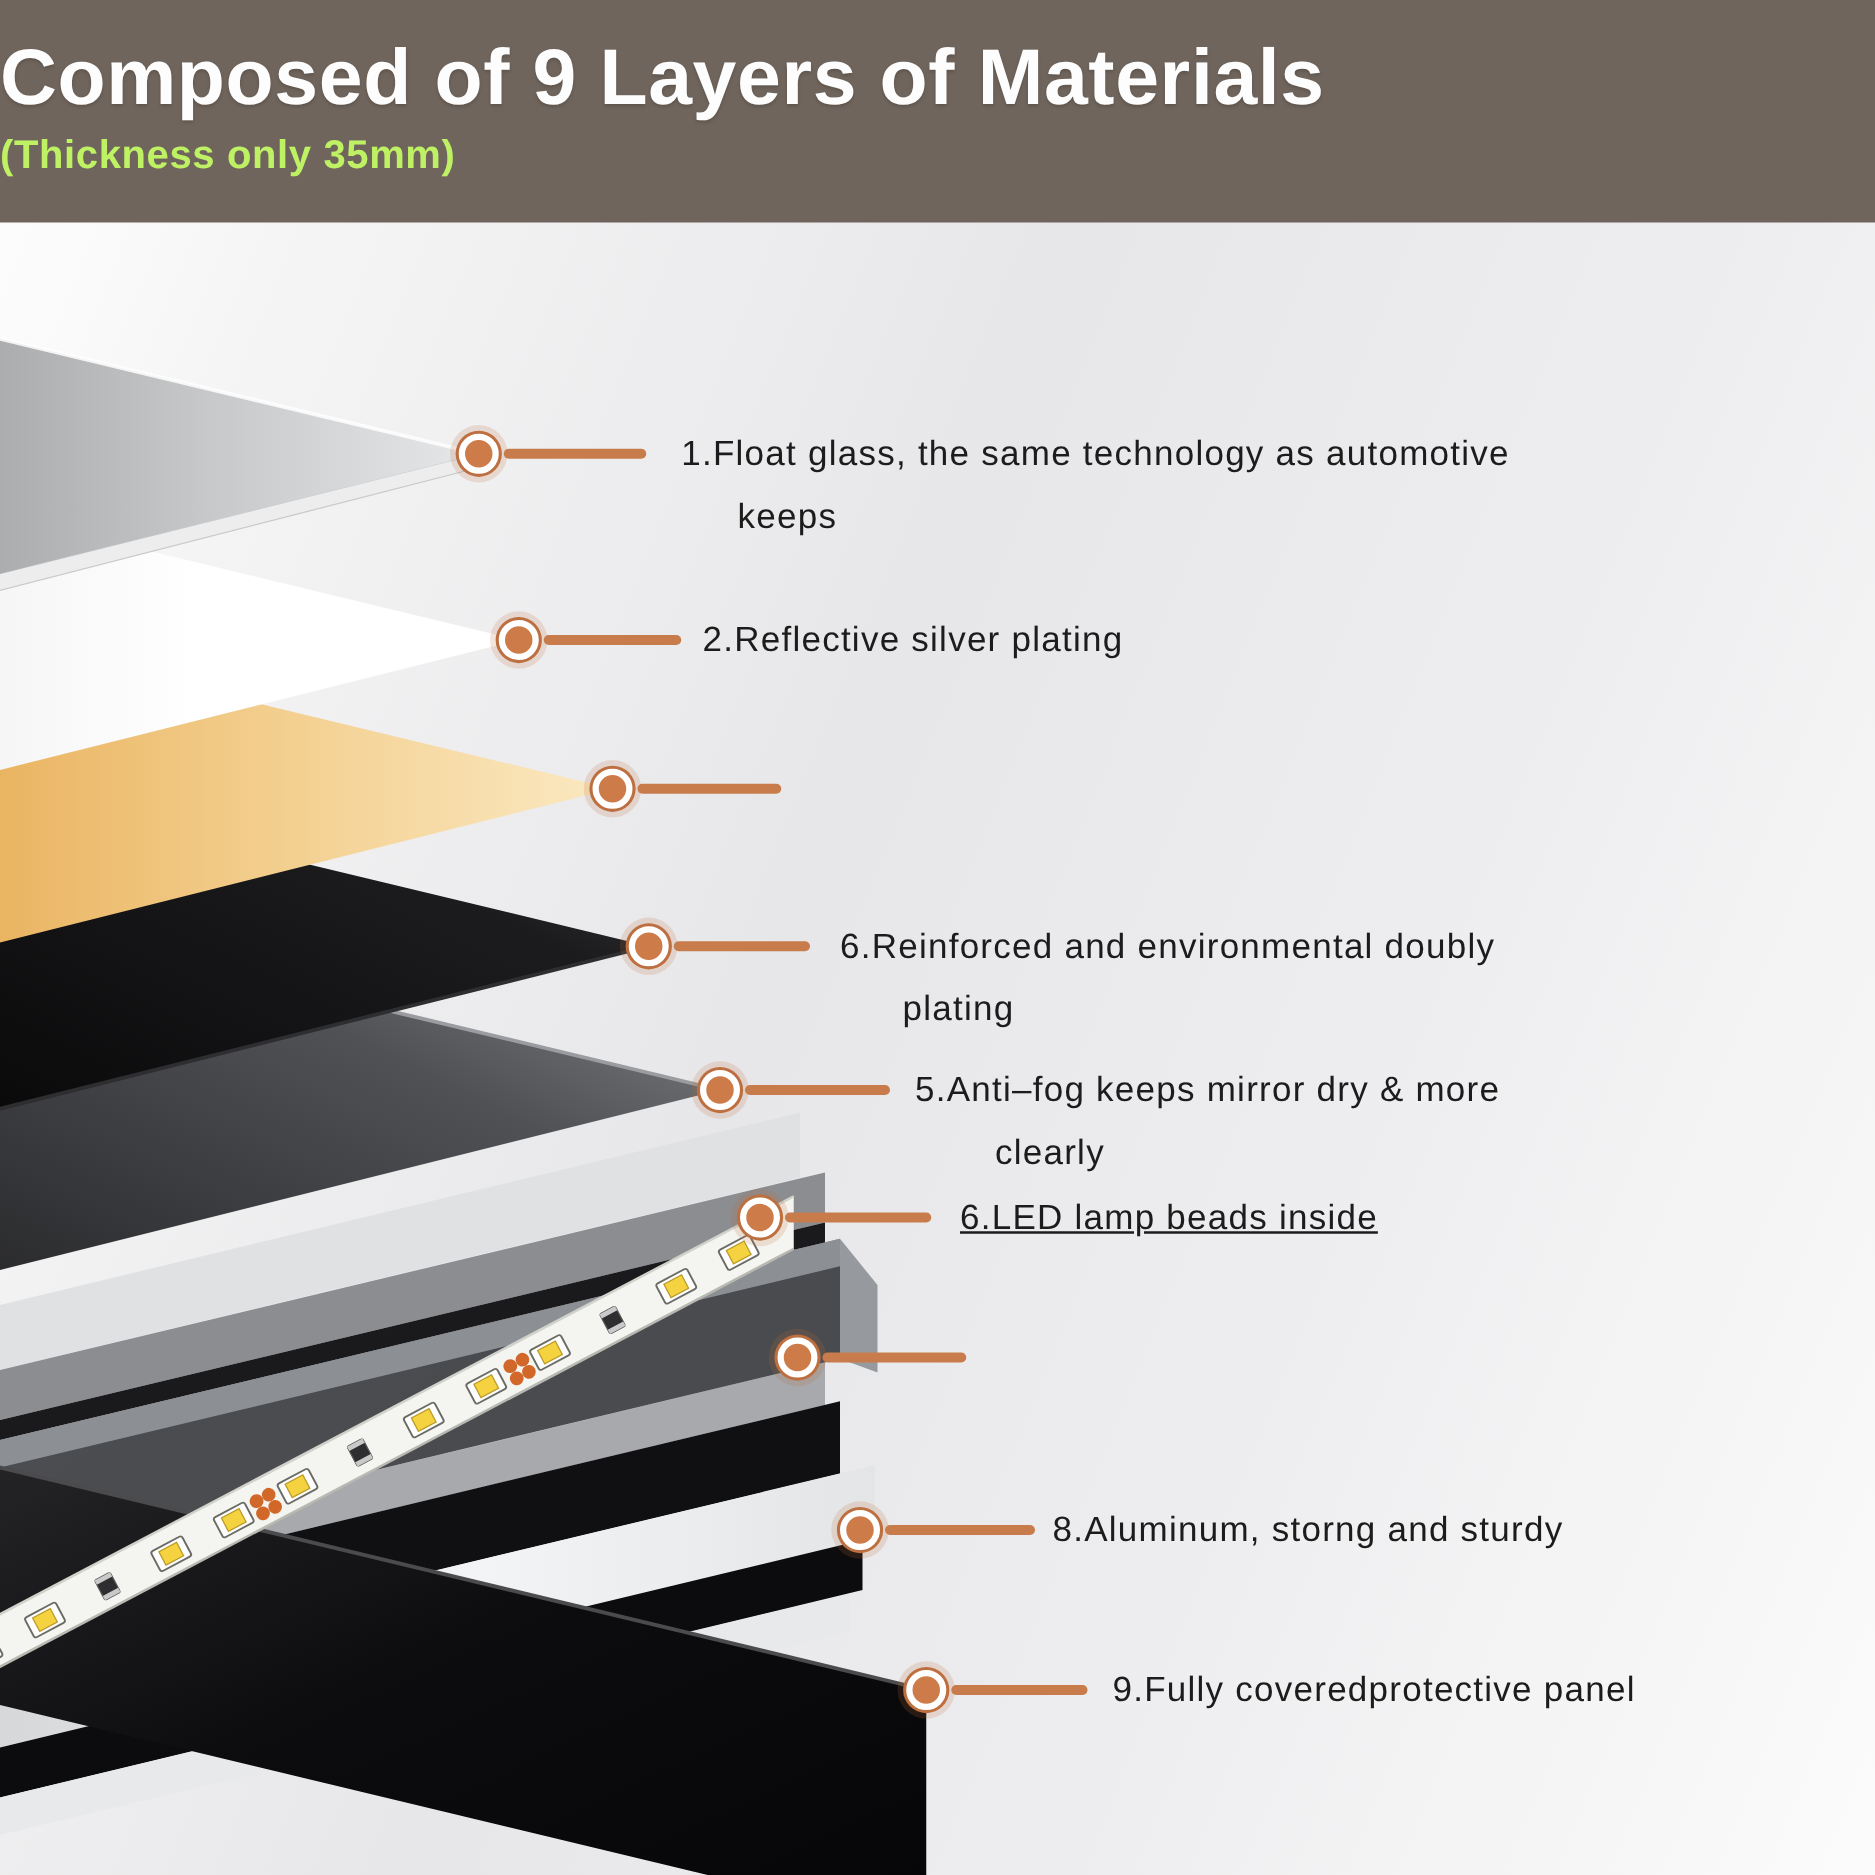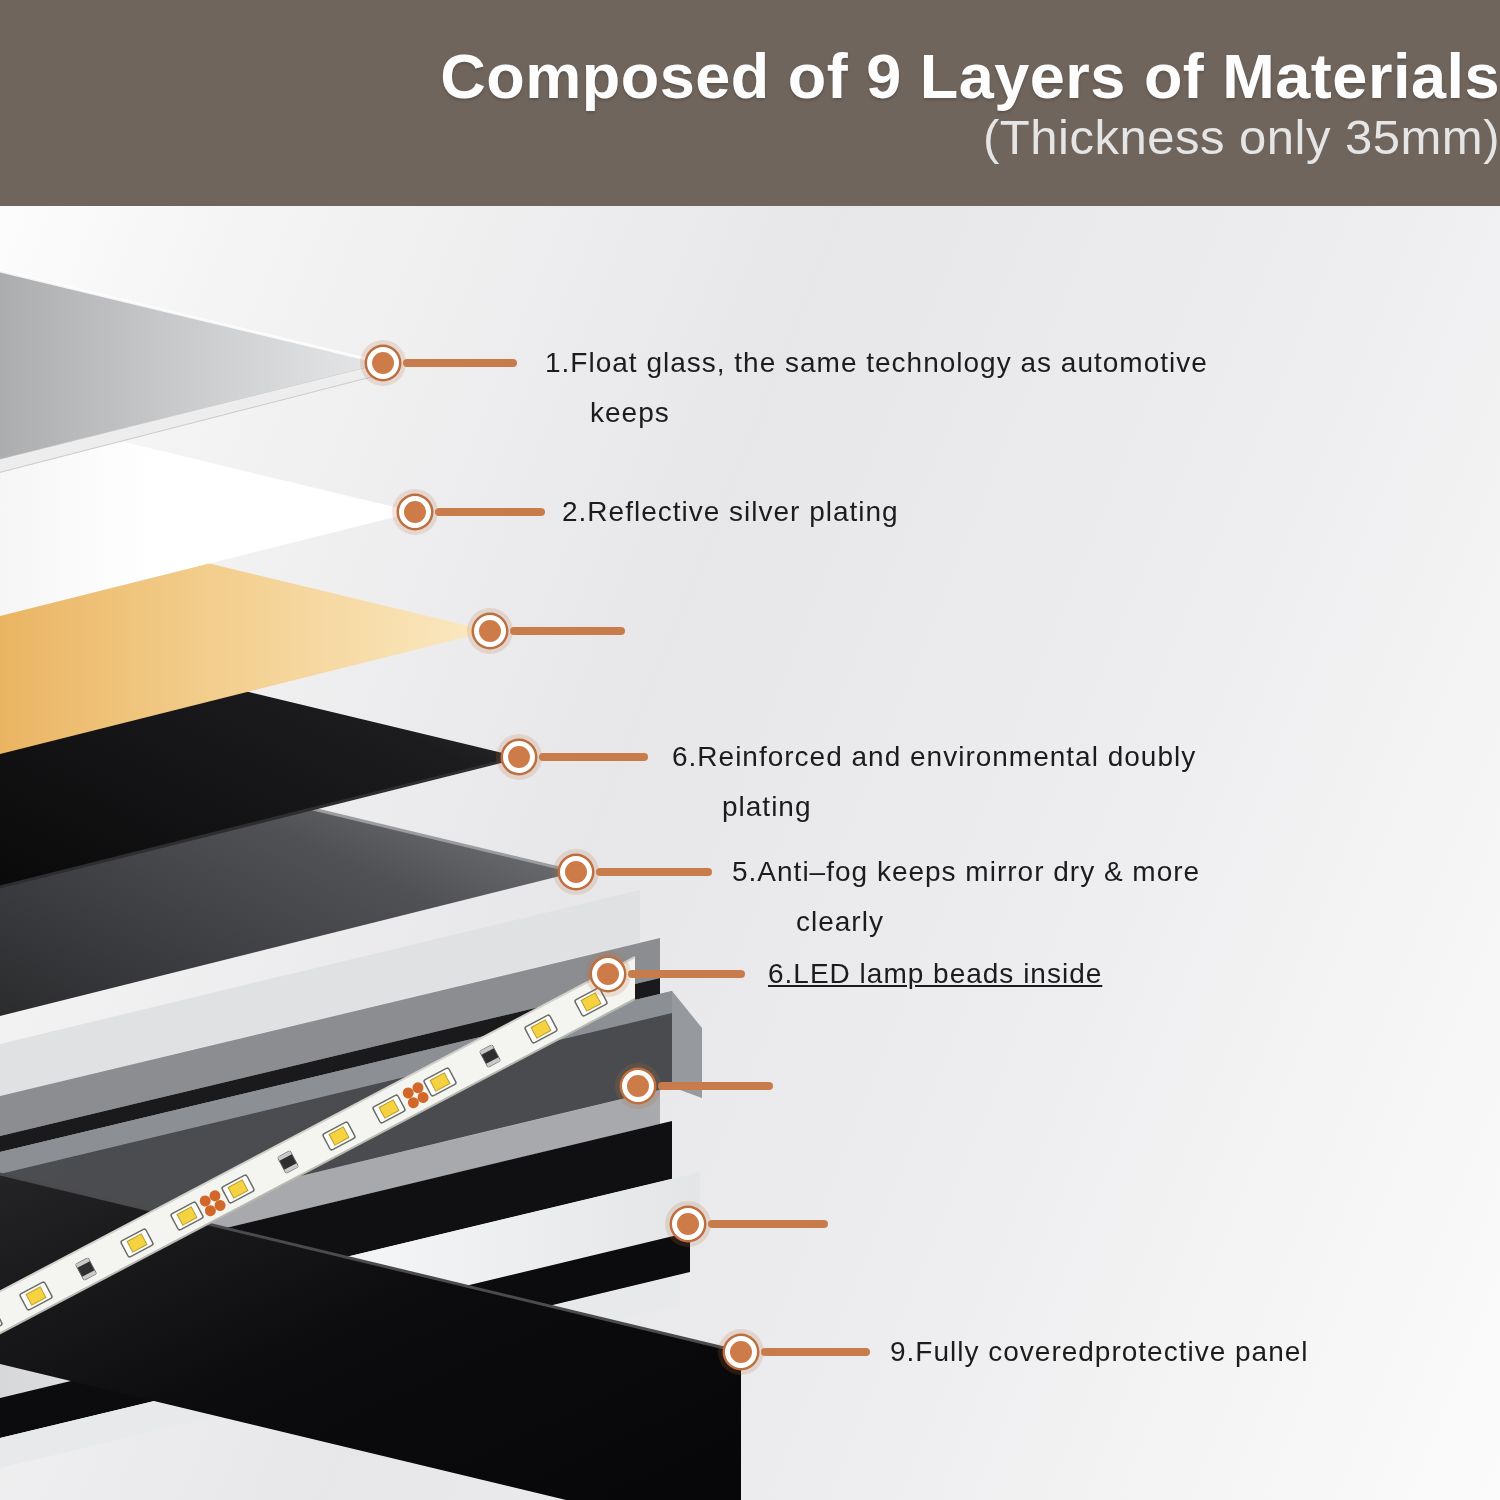--- a/index.html
+++ b/index.html
@@ -1,23 +1,23 @@
 <!DOCTYPE html>
 <html><head>
 <meta charset="utf-8">
 <style>
   html,body{margin:0;padding:0;}
   body{font-family:"Liberation Sans", sans-serif; background:#ffffff;}
   .stage{position:relative;width:1500px;height:1500px;overflow:hidden;
          background:linear-gradient(112deg,#ffffff 0%,#f4f4f5 16%,#e7e7e9 44%,#ededef 68%,#fbfbfb 100%);}
   
-  .hdr{position:absolute;left:0;top:0;width:1500px;height:206px;background:#70655c;
-       display:flex;flex-direction:column;align-items:flex-end;justify-content:center;}
+  .hdr{position:absolute;left:0;top:0;width:1500px;height:178px;background:#70655c;
+       display:flex;flex-direction:column;align-items:flex-start;justify-content:center;}
   .hdr .t{color:#fdfdfd;font-size:63px;font-weight:bold;line-height:68px;letter-spacing:.5px;text-shadow:0 2px 3px rgba(0,0,0,.18);}
-  .hdr .s{color:#e5e5e5;font-size:49px;font-weight:400;line-height:54px;letter-spacing:.5px;}
+  .hdr .s{color:#bef264;font-size:32px;font-weight:700;line-height:54px;letter-spacing:.5px;}
   
   svg.art{position:absolute;left:0;top:0;width:1500px;height:1500px;}
   
   .marker{position:absolute;width:22px;height:22px;border-radius:50%;
           background:#cd7c49;border:5px solid #ffffff;
           box-shadow:0 0 0 2.5px #bd6f3f, 0 0 0 7px rgba(189,111,63,.18);}
   .lead{position:absolute;height:8px;border-radius:4px;background:#c87c4c;}
   .ltext{position:absolute;font-size:28px;line-height:50px;letter-spacing:1px;color:#1c1c1c;white-space:nowrap;}
   .ltext span{display:block;}
   .ltext span:empty{display:none;}
@@ -230,20 +230,24 @@
   <div class="ltext" style="left:768px;top:949px;text-decoration:underline;">
     <span>6.LED lamp beads inside</span>
 
   </div>
 
   <span class="marker" style="left:622px;top:1070px;"></span>
   <span class="lead" style="left:658px;top:1082px;width:115px;"></span>
 
   <span class="marker" style="left:672px;top:1208px;"></span>
   <span class="lead" style="left:708px;top:1220px;width:120px;"></span>
+  <div class="ltext" style="left:842px;top:1199px;">
+    <span>8.Aluminum, storng and sturdy</span>
+
+  </div>
 
   <span class="marker" style="left:725px;top:1336px;"></span>
   <span class="lead" style="left:761px;top:1348px;width:109px;"></span>
   <div class="ltext" style="left:890px;top:1327px;">
     <span>9.Fully coveredprotective panel</span>
 
   </div>
 
 </div>
 

